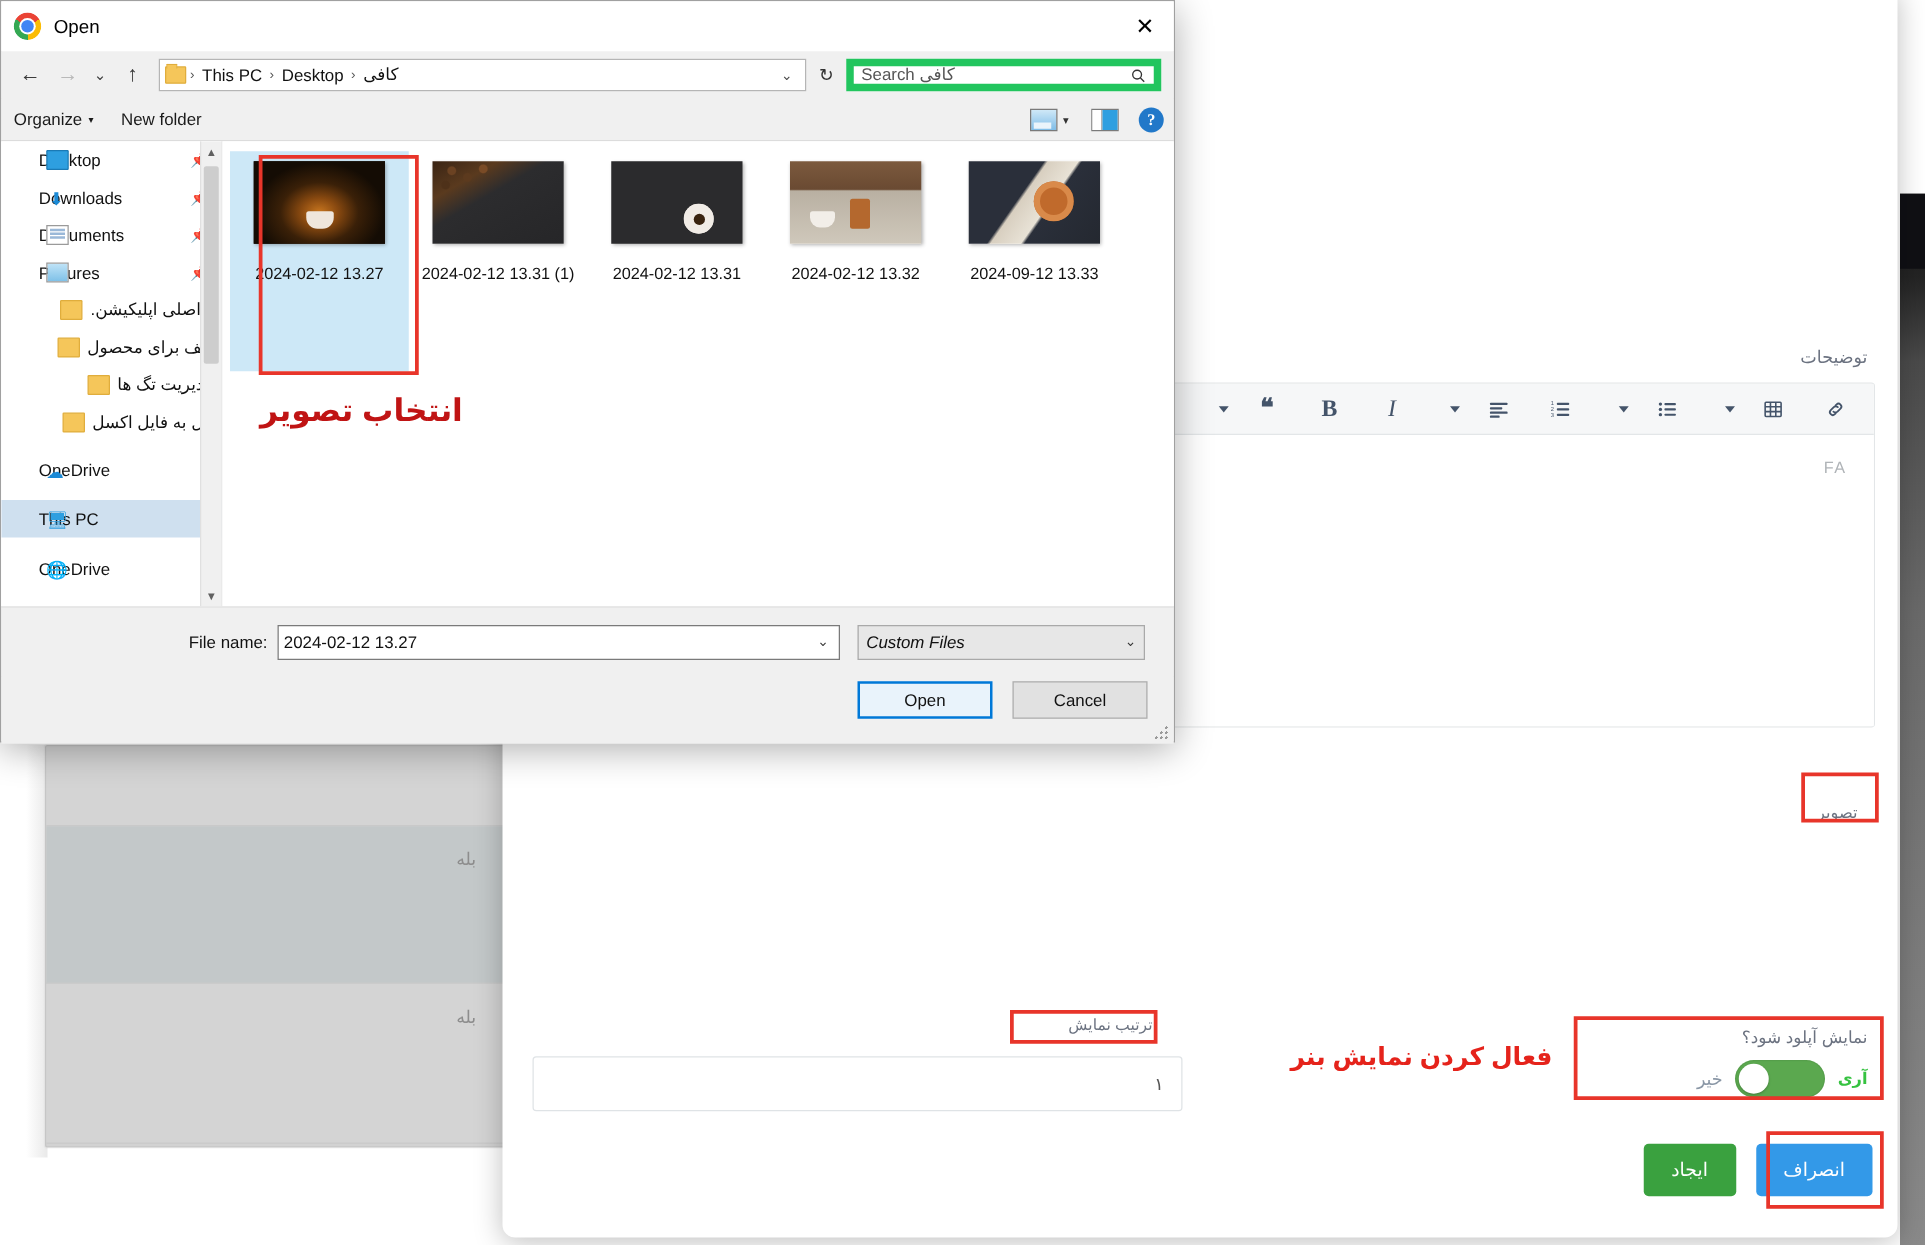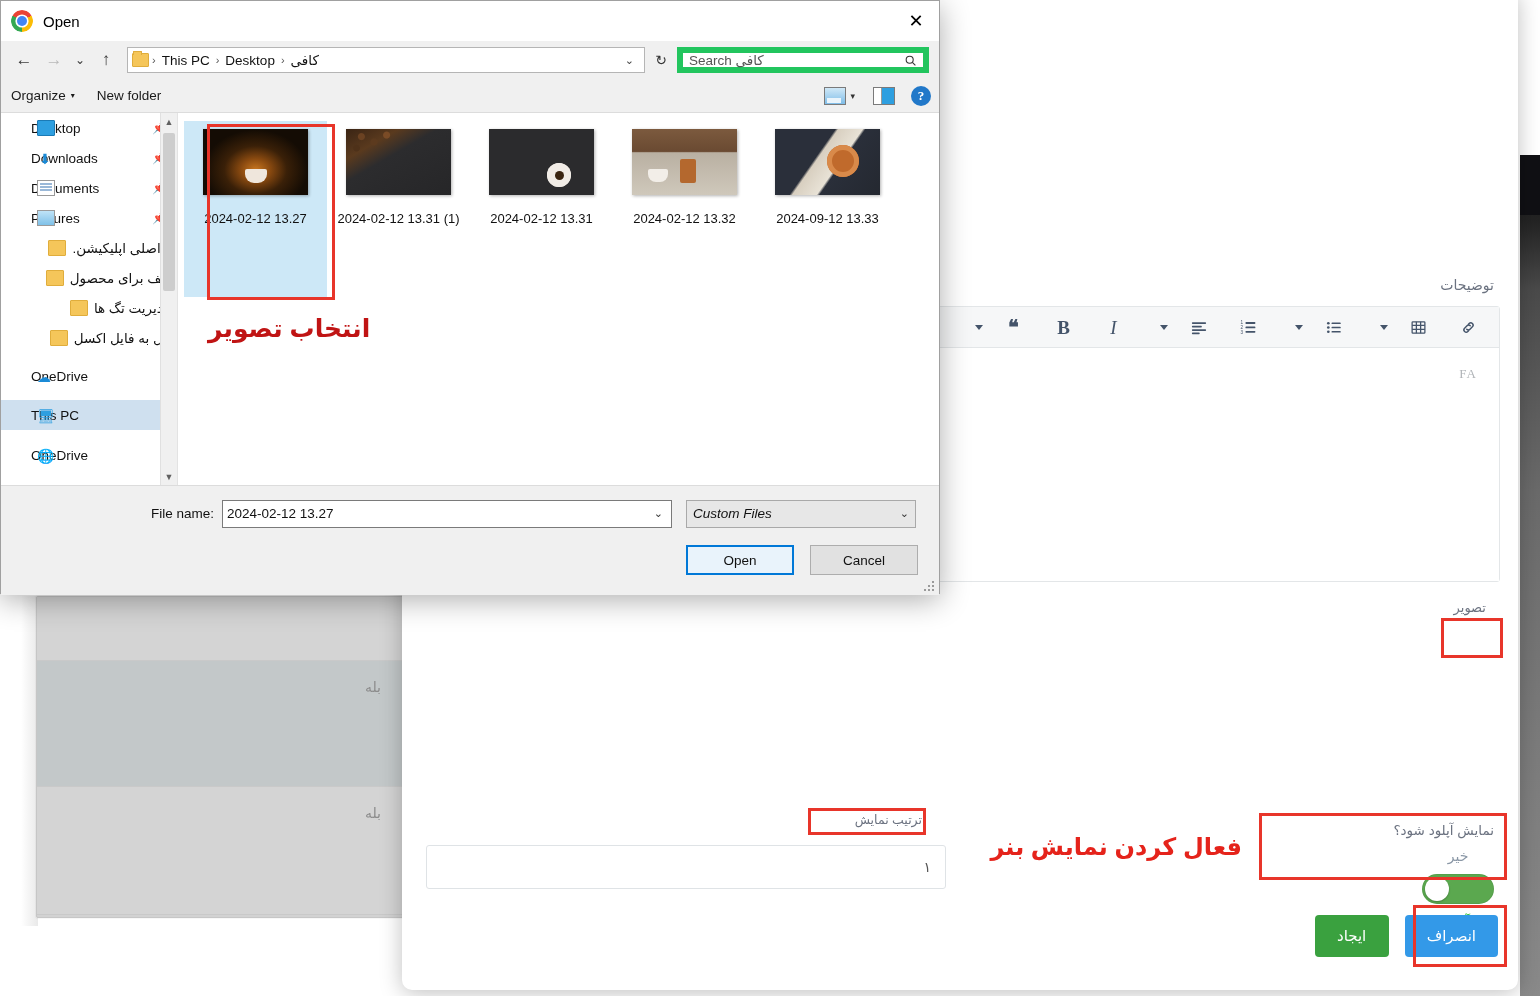--- a/index.html
+++ b/index.html
@@ -72,29 +72,29 @@
     color:#44546a;
   }
   .tb-caret{
     width:0;height:0;border-left:4px solid transparent;border-right:4px solid transparent;
     border-top:5px solid #44546a;margin-left:3px;margin-right:3px;
   }
   .tb-gap{width:13px;}
   .tb-txt{font-size:19px;color:#44546a;line-height:1;}
   .tb-txt.serif{font-family:"Liberation Serif","DejaVu Serif",serif;}
   .editor-body{
-    height:233px;background:#fff;position:relative;font-family:Liberation Serif, serif;
+    height:233px;background:#fff;position:relative;
   }
   .editor-fa{
     position:absolute;right:22px;top:18px;font-size:13px;color:#b0b4b8;letter-spacing:1px;
   }
 
   
   .img-label{
-    position:absolute;right:20px;top:600px;
+    position:absolute;right:20px;top:642px;
     direction:rtl;font-size:13px;color:#6b7280;
     padding:10px 12px;
   }
   .red-box{position:absolute;border:3px solid #e8352a;box-sizing:border-box;}
   #redbox-image-label{right:15px;top:628px;width:62px;height:40px;}
   #redbox-order-label{right:592px;top:818px;width:118px;height:27px;}
   #redbox-toggle{right:11px;top:823px;width:248px;height:67px;}
   #redbox-create{right:11px;top:915px;width:94px;height:62px;}
   #redbox-thumb{left:207px;top:124px;width:128px;height:176px;}
 
@@ -130,35 +130,35 @@
     pointer-events:none;
   }
 
   
   .toggle-q{
     position:absolute;right:24px;top:832px;direction:rtl;
     font-size:13.5px;color:#6b7280;
   }
   .toggle-row{
     position:absolute;right:24px;top:858px;
-    display:flex;flex-direction:column;align-items:center;gap:10px;
+    display:flex;flex-direction:row;align-items:center;gap:10px;
   }
   .toggle-off-label{font-size:14px;color:#8a97a6;direction:rtl;}
   .toggle-on-label{font-size:13px;color:#35c240;direction:rtl;font-weight:700;}
   .switch{
     width:72px;height:30px;border-radius:16px;background:#5ba84f;
     position:relative;cursor:pointer;box-shadow:inset 0 0 0 1px rgba(0,0,0,.06);
   }
   .switch .knob{
     position:absolute;left:3px;top:3px;width:24px;height:24px;border-radius:50%;
     background:#ffffff;box-shadow:0 1px 2px rgba(0,0,0,.25);
   }
   .toggle-annot{
     position:absolute;right:276px;top:843px;
-    color:#e5231b;font-size:24px;font-weight:700;direction:rtl;white-space:nowrap;
+    color:#e5231b;font-size:20px;font-weight:700;direction:rtl;white-space:nowrap;
   }
 
   
   .footer-btns{
     position:absolute;right:20px;top:925px;display:flex;flex-direction:row;gap:16px;
   }
   .btn{
     border:none;border-radius:4px;cursor:pointer;color:#fff;
     font-size:15px;direction:rtl;padding:0 22px;height:42px;
     font-family:"Liberation Sans","DejaVu Sans",sans-serif;

